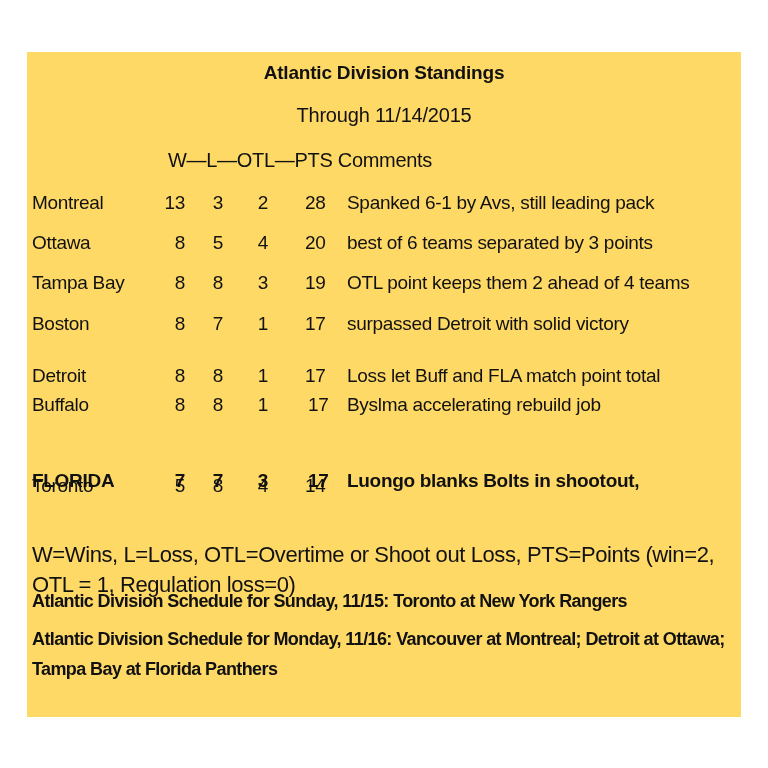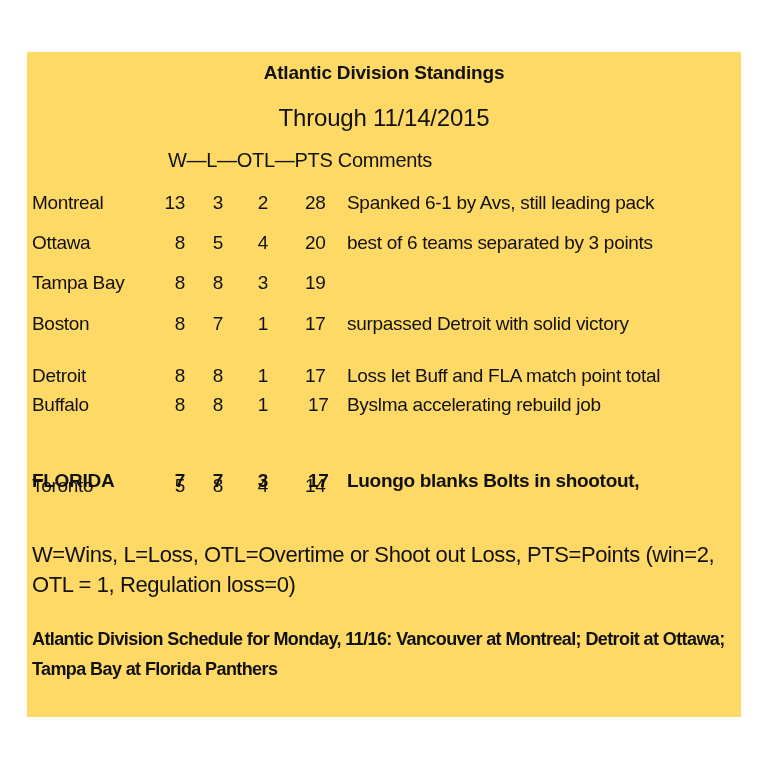--- a/index.html
+++ b/index.html
@@ -35,21 +35,21 @@
       font-weight: bold;
       font-size: 19px;
       letter-spacing: -0.2px;
     }
     .subtitle {
       position: absolute;
       left: 0;
       width: 714px;
       top: 52px;
       text-align: center;
-      font-size: 24px;
+      font-size: 20px;
       letter-spacing: -0.2px;
     }
     .colhead {
       position: absolute;
       left: 141px;
       top: 97px;
       font-size: 20px;
       letter-spacing: -0.3px;
       white-space: nowrap;
     }
@@ -116,20 +116,21 @@
       <span class="c-otl">4</span>
       <span class="c-pts">20</span>
       <span class="c-comment">best of 6 teams separated by 3 points</span>
     </div>
     <div class="row" style="top:220px;">
       <span class="c-team">Tampa Bay</span>
       <span class="c-w">8</span>
       <span class="c-l">8</span>
       <span class="c-otl">3</span>
       <span class="c-pts">19</span>
+      <span class="c-comment">OTL point keeps them 2 ahead of 4 teams</span>
     </div>
     <div class="row" style="top:261px;">
       <span class="c-team">Boston</span>
       <span class="c-w">8</span>
       <span class="c-l">7</span>
       <span class="c-otl">1</span>
       <span class="c-pts">17</span>
       <span class="c-comment">surpassed Detroit with solid victory</span>
     </div>
     <div class="row" style="top:313px;">
@@ -158,15 +159,16 @@
     </div>
     <div class="row" style="top:423px;">
       <span class="c-team">Toronto</span>
       <span class="c-w">5</span>
       <span class="c-l">8</span>
       <span class="c-otl">4</span>
       <span class="c-pts">14</span>
     </div>
 
     <div class="legend">W=Wins, L=Loss, OTL=Overtime or Shoot out Loss, PTS=Points (win=2, OTL = 1, Regulation loss=0)</div>
+    <div class="sched sched1">Atlantic Division Schedule for Sunday, 11/15:  Toronto at New York Rangers</div>
     <div class="sched sched2">Atlantic Division Schedule for Monday, 11/16:  Vancouver at Montreal; Detroit at Ottawa; Tampa Bay at Florida Panthers</div>
   </div>
 </div>
 
 </body></html>

